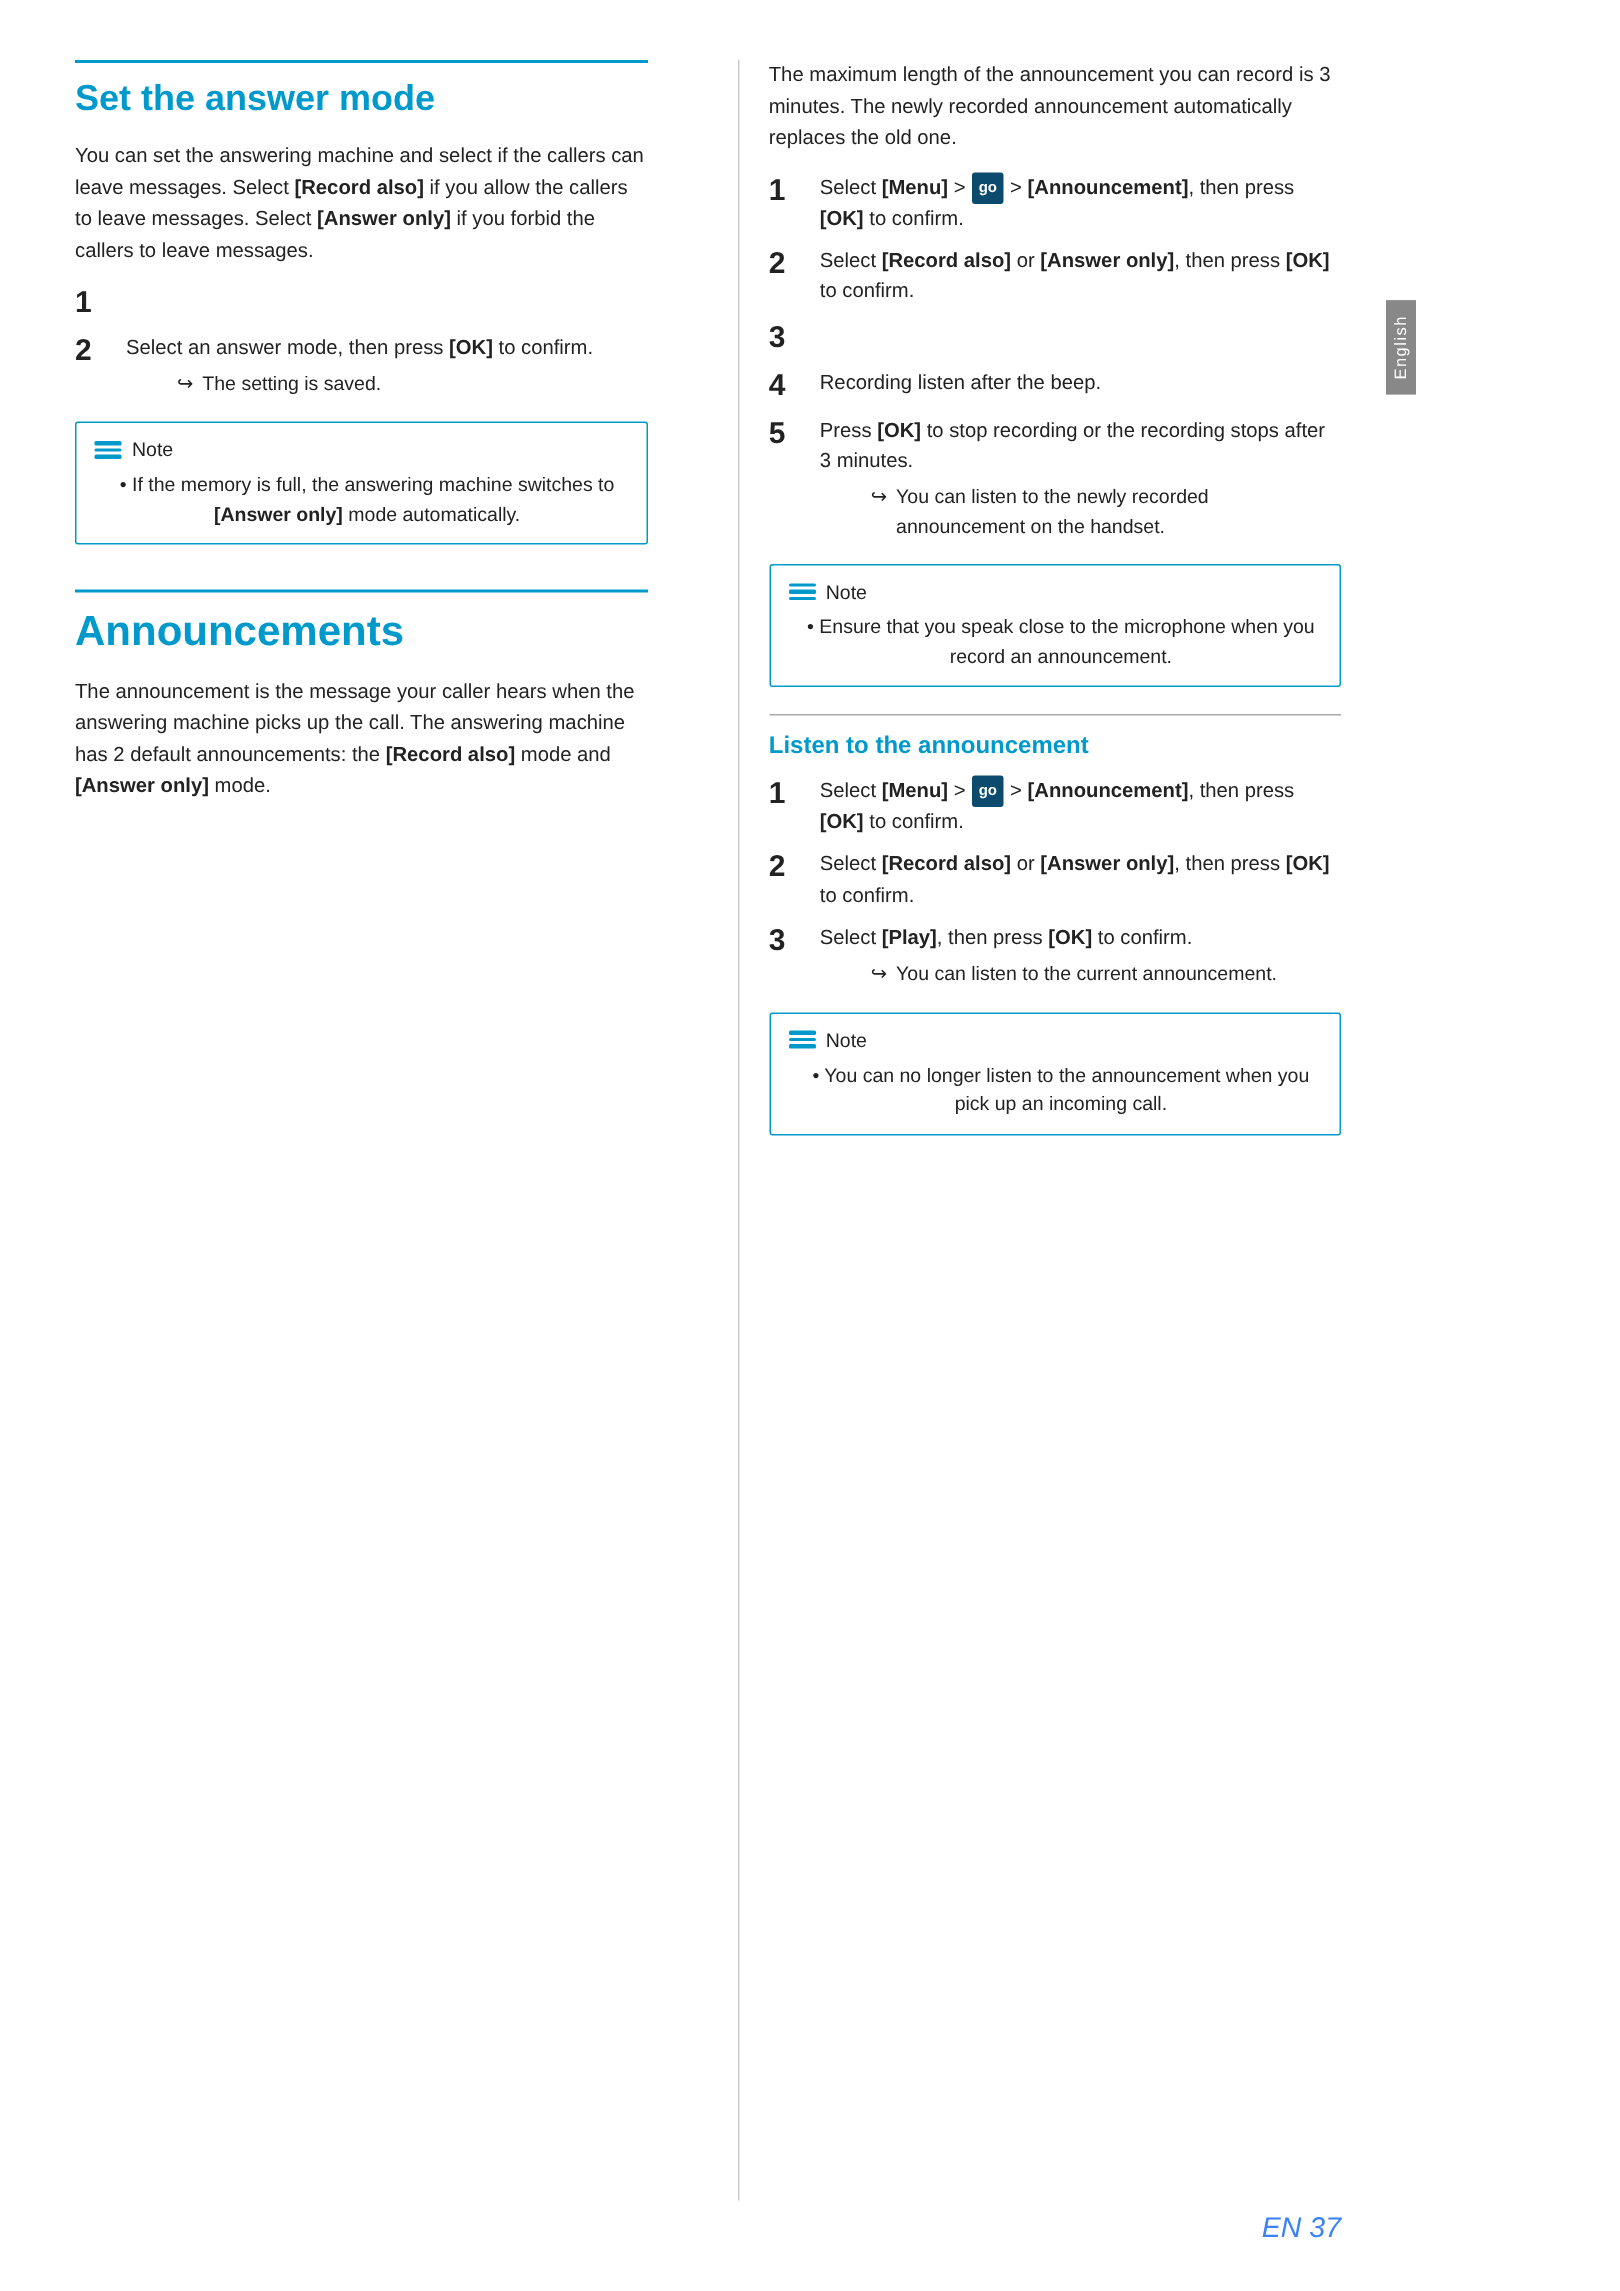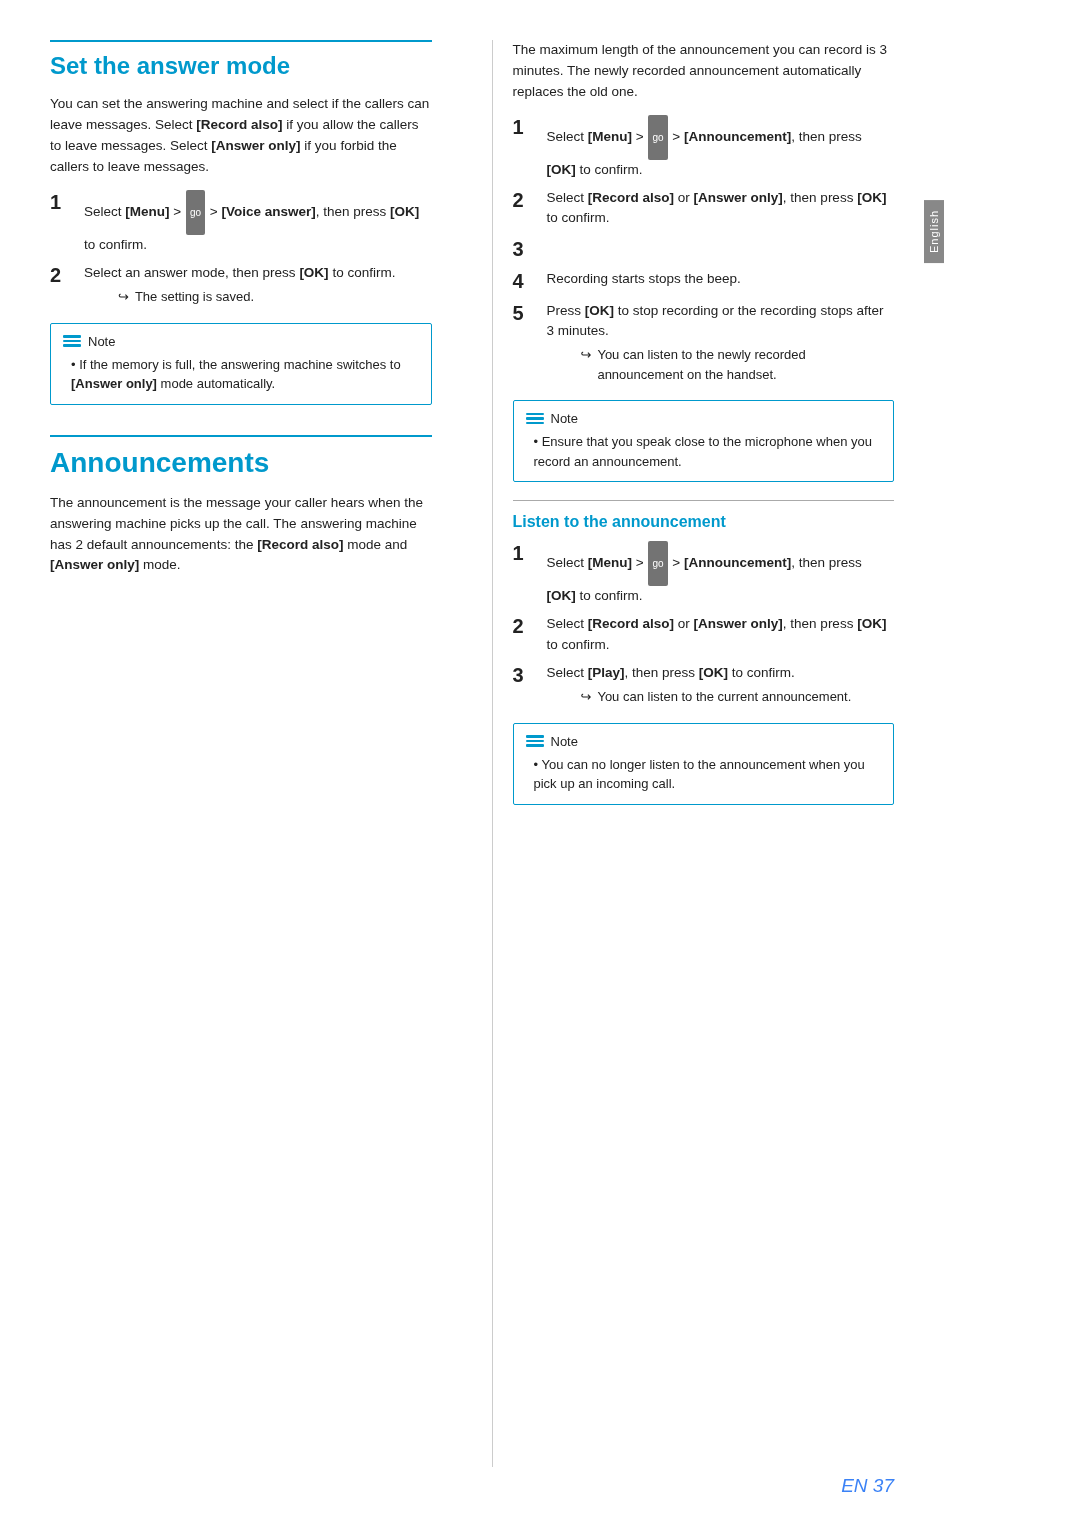--- a/index.html
+++ b/index.html
@@ -117,20 +117,21 @@
       color: #222;
     }
 
     
     .note-box {
       border: 1.5px solid #0099cc;
       border-radius: 2px;
       padding: 10px 12px;
       margin: 10px 0 14px 0;
       background: #fff;
+      text-align: center;
     }
 
     .note-header {
       display: flex;
       align-items: center;
       margin-bottom: 6px;
     }
 
     .note-icon {
       display: inline-flex;
@@ -164,25 +165,25 @@
     .note-bullet::before {
       content: "• ";
     }
 
     
     b { font-weight: bold; }
 
     
     .go-icon {
       display: inline-block;
-      background: #737373;
+      background: #0c4a6e;
       color: #fff;
       font-size: 10px;
-      font-weight: normal;
-      padding: 15px 4px;
+      font-weight: bold;
+      padding: 3px 4px;
       border-radius: 2px;
       vertical-align: middle;
       margin: 0 1px;
     }
 
     
     .side-tab {
       position: absolute;
       right: 0;
       top: 200px;
@@ -224,23 +225,20 @@
 
       <div>
         <div class="section-title-blue">Set the answer mode</div>
         <p class="body-text">
           You can set the answering machine and select if the callers can leave messages. Select <b>[Record also]</b> if you allow the callers to leave messages. Select <b>[Answer only]</b> if you forbid the callers to leave messages.
         </p>
 
         <ol class="numbered-list">
           <li>
             <span class="num">1</span>
-            <div class="list-content">
-              Select <b>[Menu]</b> &gt; <span class="go-icon">go</span> &gt; <b>[Voice answer]</b>, then press <b>[OK]</b> to confirm.
-            </div>
           </li>
           <li>
             <span class="num">2</span>
             <div class="list-content">
               Select an answer mode, then press <b>[OK]</b> to confirm.
               <div class="arrow-note">
                 <span class="arrow-symbol">↪</span>
                 <span>The setting is saved.</span>
               </div>
             </div>
@@ -288,21 +286,21 @@
             <div class="list-content">
               Select <b>[Record also]</b> or <b>[Answer only]</b>, then press <b>[OK]</b> to confirm.
             </div>
           </li>
           <li>
             <span class="num">3</span>
           </li>
           <li>
             <span class="num">4</span>
             <div class="list-content">
-              Recording starts stops the beep.
+              Recording listen after the beep.
             </div>
           </li>
           <li>
             <span class="num">5</span>
             <div class="list-content">
               Press <b>[OK]</b> to stop recording or the recording stops after 3 minutes.
               <div class="arrow-note">
                 <span class="arrow-symbol">↪</span>
                 <span>You can listen to the newly recorded announcement on the handset.</span>
               </div>

